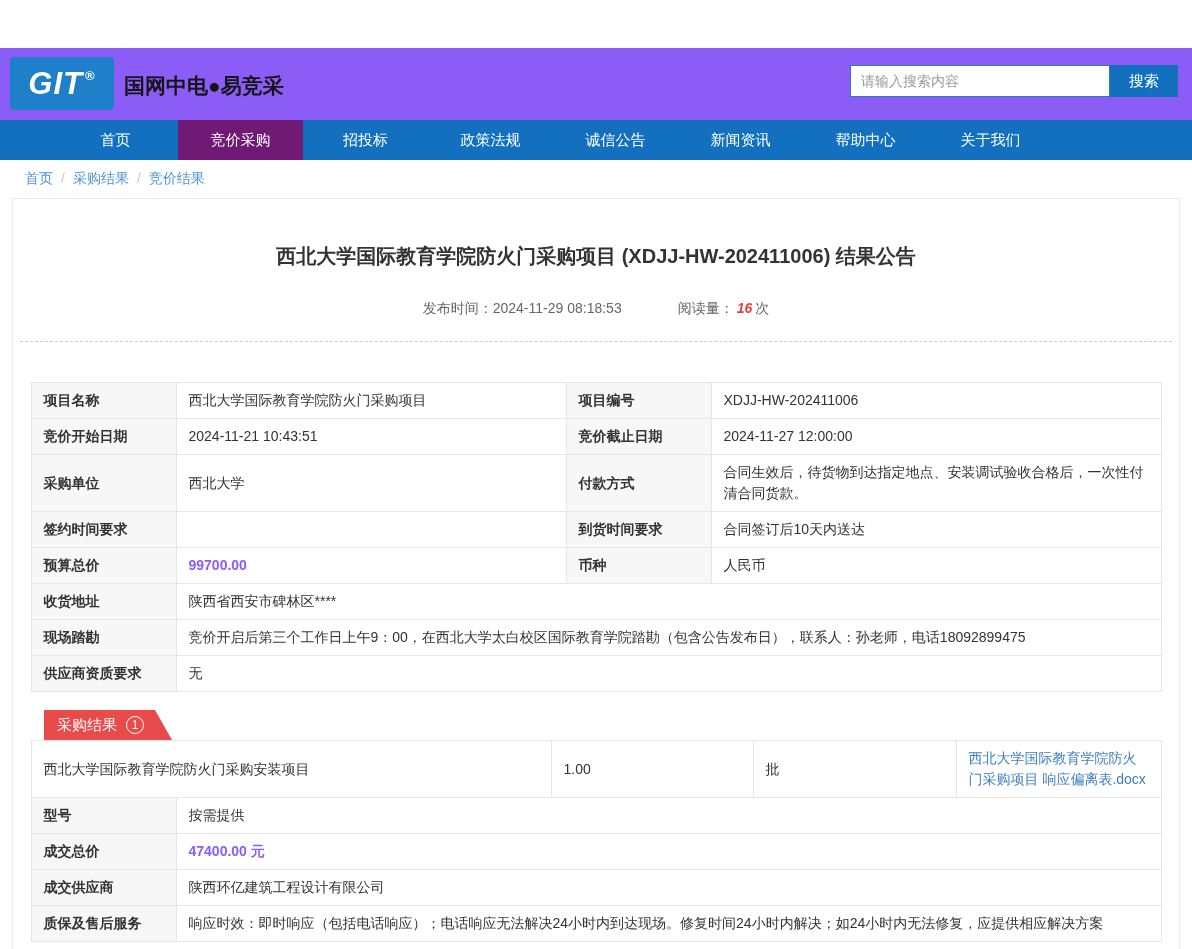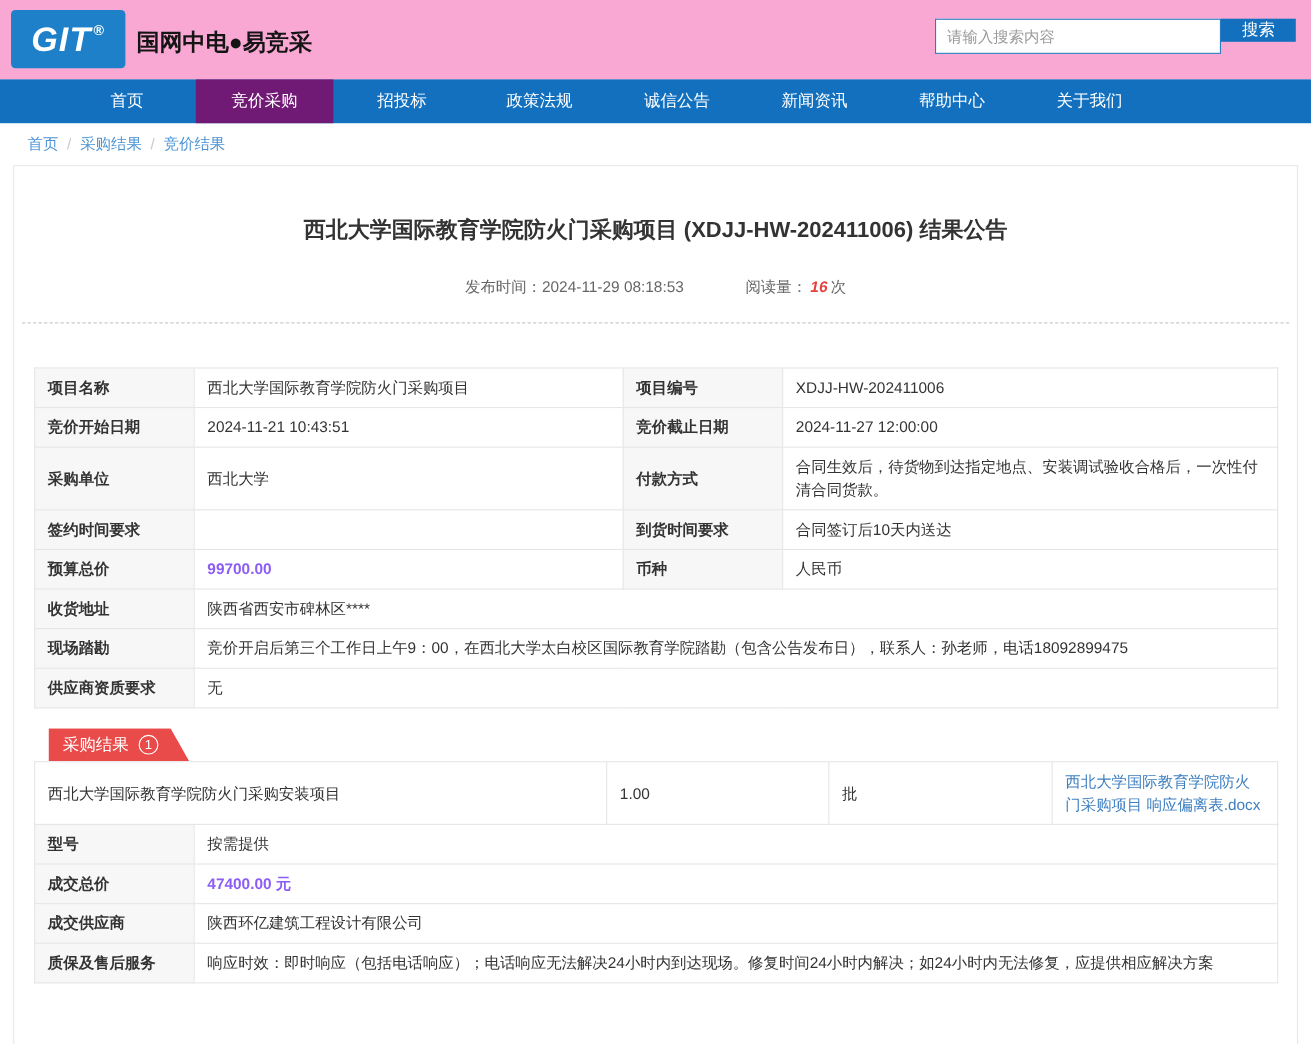--- a/index.html
+++ b/index.html
@@ -4,21 +4,21 @@
 <style>
   * { box-sizing: border-box; margin: 0; padding: 0; }
   html, body { width: 1192px; height: 949px; overflow: hidden; }
   body {
     font-family: "Liberation Sans", "DejaVu Sans", sans-serif;
     background: #ffffff;
     color: #333;
   }
 
   
-  .hdr { position: relative; height: 72px; background: #f9a8d4; }
+  .hdr { position: relative; height: 72px; background: #8b5cf6; margin-top: 48px; }
   .logo-box {
     position: absolute; left: 10px; top: 9px;
     width: 104px; height: 53px;
     background: #1d80c9; border-radius: 4px;
     display: flex; align-items: center; justify-content: center;
     cursor: pointer;
   }
   .logo-txt {
     color: #fff; font-size: 31px; font-weight: bold;
     font-style: italic; letter-spacing: 1px; line-height: 1;
@@ -29,21 +29,21 @@
     font-size: 21px; font-weight: bold; color: #151515;
   }
   .search-wrap { position: absolute; right: 14px; top: 17px; display: flex; }
   .search-input {
     width: 260px; height: 32px; border: 1px solid #2b7bc0;
     padding: 0 10px; font-size: 14px; color: #333; outline: none;
     font-family: "Liberation Sans", "DejaVu Sans", sans-serif;
   }
   .search-input::placeholder { color: #9a9a9a; }
   .search-btn {
-    width: 68px; height: 21px; border: none; background: #1270bf;
+    width: 68px; height: 32px; border: none; background: #1270bf;
     color: #fff; font-size: 15px; cursor: pointer;
     font-family: "Liberation Sans", "DejaVu Sans", sans-serif;
   }
 
   
   .nav { height: 40px; background: #1270bf; display: flex; padding-left: 53px; }
   .nav-item {
     width: 125px; line-height: 40px; text-align: center;
     color: #fff; font-size: 15px; cursor: pointer;
   }

